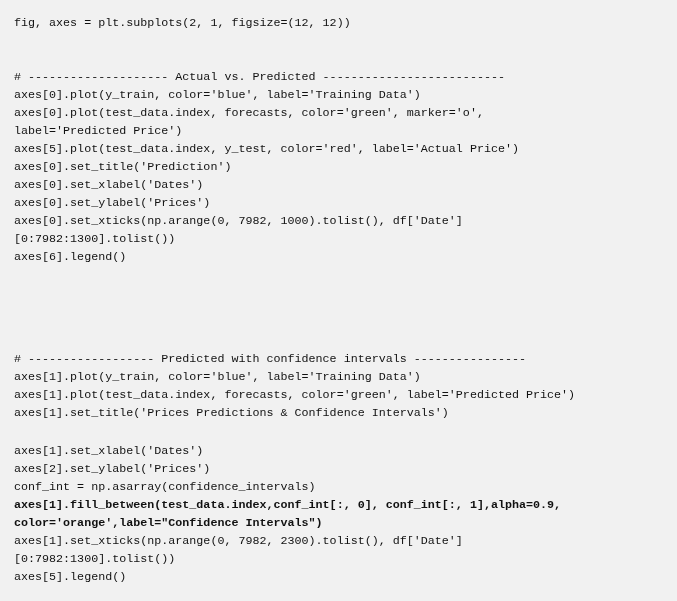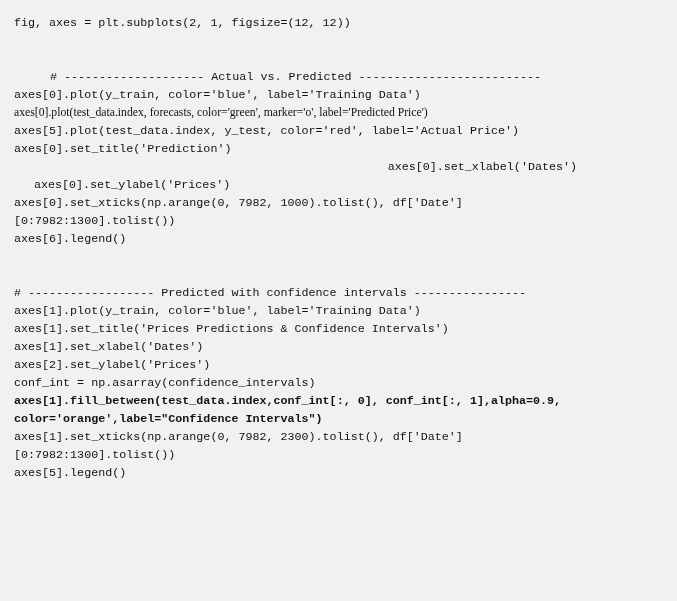--- a/index.html
+++ b/index.html
@@ -35,33 +35,34 @@
     white-space: pre;
   }
 </style>
 </head>
 <body>
 
 <div id="code-block" style="background: rgb(241, 241, 241);">
     <div class="code-line" style="color: rgb(17, 17, 17);">fig, axes = plt.subplots(2, 1, figsize=(12, 12))</div>
     <div class="code-line blank" style="color: rgb(17, 17, 17);">&nbsp;</div>
     <div class="code-line blank" style="color: rgb(17, 17, 17);">&nbsp;</div>
-    <div class="code-line" style="color: rgb(17, 17, 17); margin-left: 36px;"># -------------------- Actual vs. Predicted --------------------------</div>
+    <div class="code-line" style="color: rgb(17, 17, 17);"># -------------------- Actual vs. Predicted --------------------------</div>
     <div class="code-line" style="color: rgb(17, 17, 17);">axes[0].plot(y_train, color='blue', label='Training Data')</div>
-    <div class="code-line" style="color: rgb(17, 17, 17); font-family: Liberation Serif, serif;">axes[0].plot(test_data.index, forecasts, color='green', marker='o', label='Predicted Price')</div>
+    <div class="code-line" style="color: rgb(17, 17, 17);">axes[0].plot(test_data.index, forecasts, color='green', marker='o', label='Predicted Price')</div>
     <div class="code-line" style="color: rgb(17, 17, 17);">axes[5].plot(test_data.index, y_test, color='red', label='Actual Price')</div>
     <div class="code-line" style="color: rgb(17, 17, 17);">axes[0].set_title('Prediction')</div>
-    <div class="code-line" style="color: rgb(17, 17, 17); text-align: right;">axes[0].set_xlabel('Dates')</div>
-    <div class="code-line" style="color: rgb(17, 17, 17); margin-left: 20px;">axes[0].set_ylabel('Prices')</div>
+    <div class="code-line" style="color: rgb(17, 17, 17);">axes[0].set_xlabel('Dates')</div>
+    <div class="code-line" style="color: rgb(17, 17, 17);">axes[0].set_ylabel('Prices')</div>
     <div class="code-line" style="color: rgb(17, 17, 17);">axes[0].set_xticks(np.arange(0, 7982, 1000).tolist(), df['Date'][0:7982:1300].tolist())</div>
     <div class="code-line" style="color: rgb(17, 17, 17);">axes[6].legend()</div>
     <div class="code-line blank" style="color: rgb(17, 17, 17);">&nbsp;</div>
     <div class="code-line blank" style="color: rgb(17, 17, 17);">&nbsp;</div>
-    <div class="code-line" style="color: rgb(17, 17, 17);"># ------------------ Predicted with confidence intervals ----------------</div>
+    <div class="code-line" style="color: rgb(17, 17, 17); margin-top: 48px;"># ------------------ Predicted with confidence intervals ----------------</div>
     <div class="code-line" style="color: rgb(17, 17, 17);">axes[1].plot(y_train, color='blue', label='Training Data')</div>
+    <div class="code-line" style="color: rgb(17, 17, 17);">axes[1].plot(test_data.index, forecasts, color='green', label='Predicted Price')</div>
     <div class="code-line" style="color: rgb(17, 17, 17);">axes[1].set_title('Prices Predictions &amp; Confidence Intervals')</div>
-    <div class="code-line" style="color: rgb(17, 17, 17);">axes[1].set_xlabel('Dates')</div>
+    <div class="code-line" style="color: rgb(17, 17, 17); margin-top: 20px;">axes[1].set_xlabel('Dates')</div>
     <div class="code-line" style="color: rgb(17, 17, 17);">axes[2].set_ylabel('Prices')</div>
     <div class="code-line" style="color: rgb(17, 17, 17);">conf_int = np.asarray(confidence_intervals)</div>
     <div class="code-line" style="color: rgb(17, 17, 17); font-weight: bold;">axes[1].fill_between(test_data.index,conf_int[:, 0], conf_int[:, 1],alpha=0.9, color='orange',label="Confidence Intervals")</div>
     <div class="code-line" style="color: rgb(17, 17, 17);">axes[1].set_xticks(np.arange(0, 7982, 2300).tolist(), df['Date'][0:7982:1300].tolist())</div>
     <div class="code-line" style="color: rgb(17, 17, 17);">axes[5].legend()</div>
   </div>
 
 </body></html>

